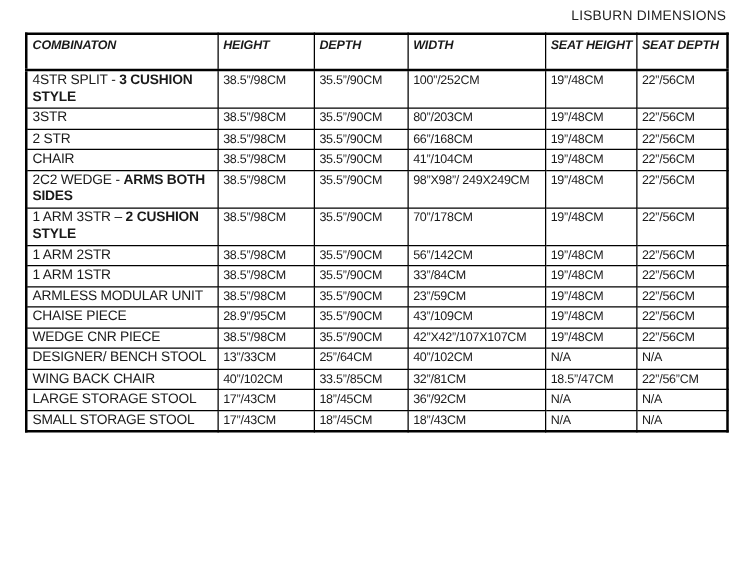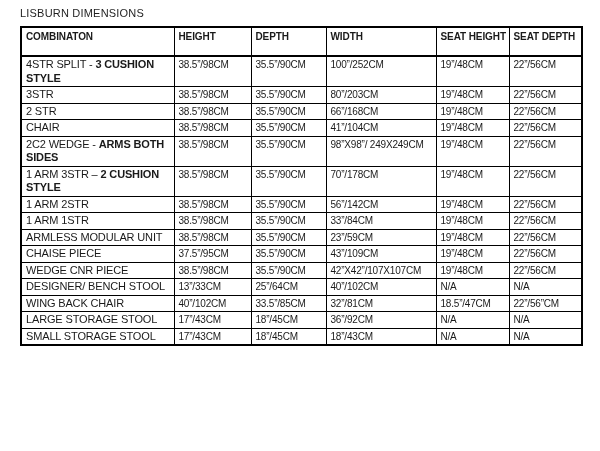--- a/index.html
+++ b/index.html
@@ -11,21 +11,21 @@
     font-family: "Liberation Sans", sans-serif;
     color: #1a1a1a;
     -webkit-font-smoothing: antialiased;
   }
   .page {
     box-sizing: border-box;
     width: 600px;
     padding: 7px 19px 0 20px;
   }
   .title {
-    text-align: left;
+    text-align: right;
     font-size: 11px;
     letter-spacing: 0.2px;
     margin-bottom: 7px;
     color: #1f1f1f;
   }
   table.dims {
     border-collapse: collapse;
     table-layout: fixed;
     width: 561px;
     border: 2px solid #000;
@@ -42,20 +42,21 @@
     border-bottom: 2px solid #000;
   }
   table.dims th {
     font-size: 10px;
     font-weight: bold;
     line-height: 13px;
     letter-spacing: -0.1px;
     padding-top: 2px;
     padding-bottom: 12px;
     white-space: nowrap;
+    font-style: italic;
   }
   table.dims td {
     font-size: 10px;
     line-height: 13.5px;
     letter-spacing: -0.2px;
   }
   table.dims td.comb {
     font-size: 11px;
     letter-spacing: -0.15px;
   }
@@ -154,21 +155,21 @@
         <tr>
           <td class="comb"><span>ARMLESS MODULAR UNIT</span></td>
           <td>38.5”/98CM</td>
           <td>35.5”/90CM</td>
           <td>23”/59CM</td>
           <td>19”/48CM</td>
           <td>22”/56CM</td>
         </tr>
         <tr>
           <td class="comb"><span>CHAISE PIECE</span></td>
-          <td>37.5”/95CM</td>
+          <td>28.9”/95CM</td>
           <td>35.5”/90CM</td>
           <td>43”/109CM</td>
           <td>19”/48CM</td>
           <td>22”/56CM</td>
         </tr>
         <tr>
           <td class="comb"><span>WEDGE CNR PIECE</span></td>
           <td>38.5”/98CM</td>
           <td>35.5”/90CM</td>
           <td>42”X42”/107X107CM</td>

